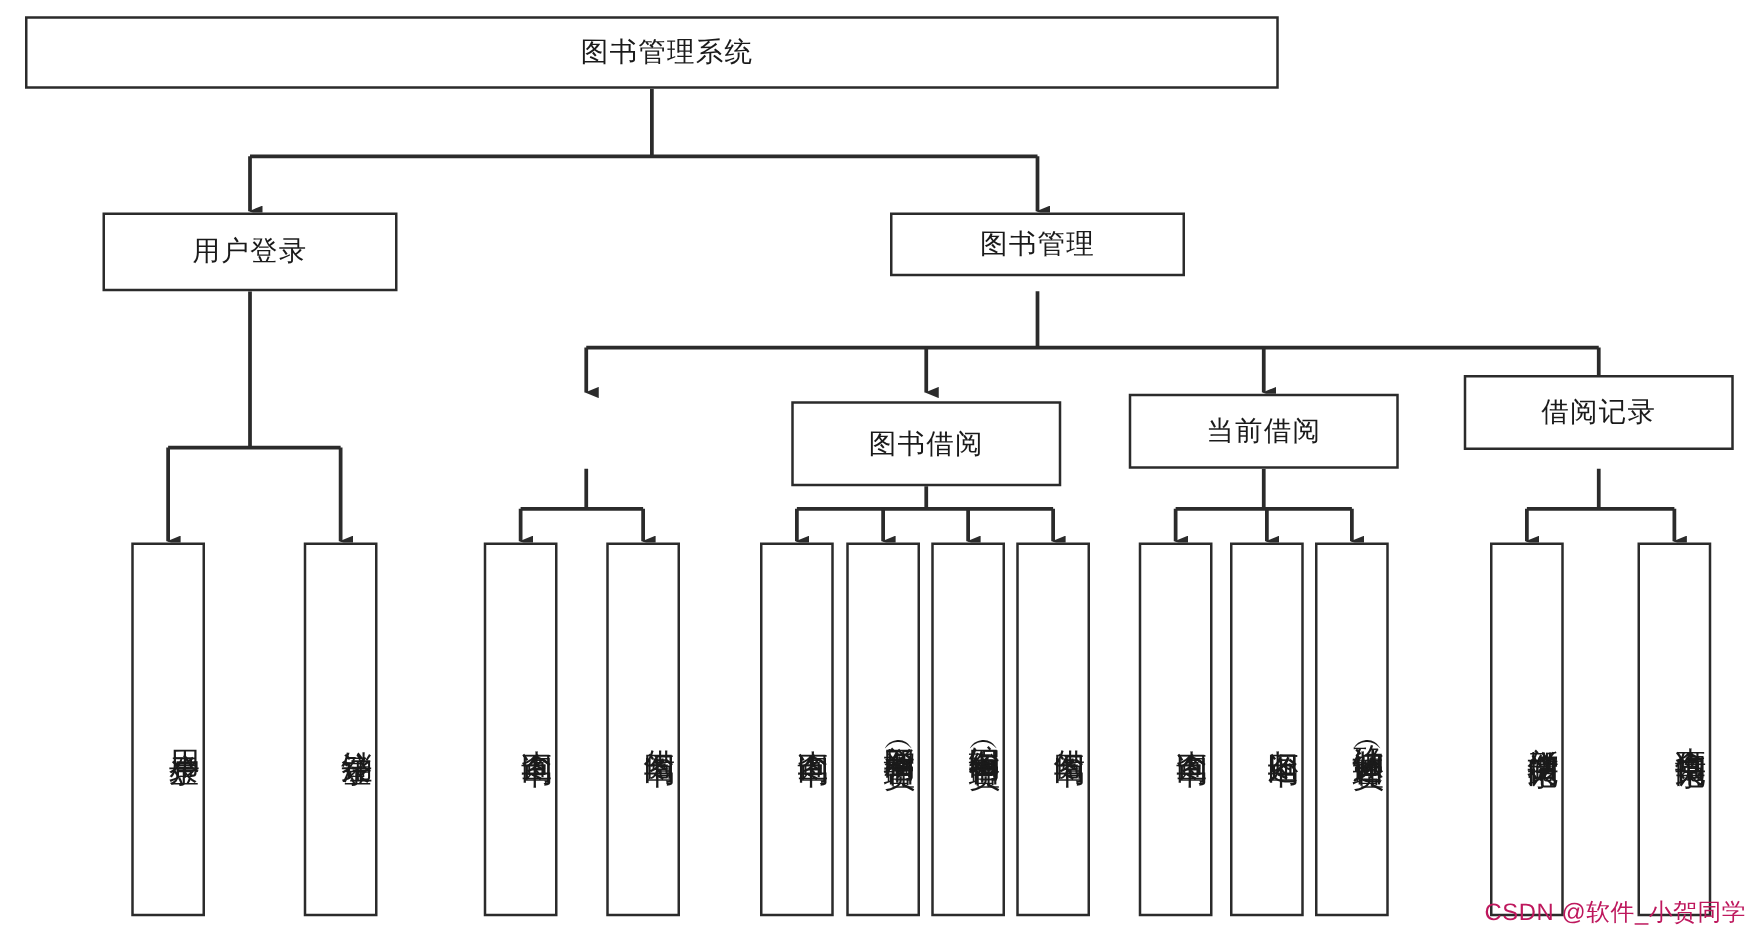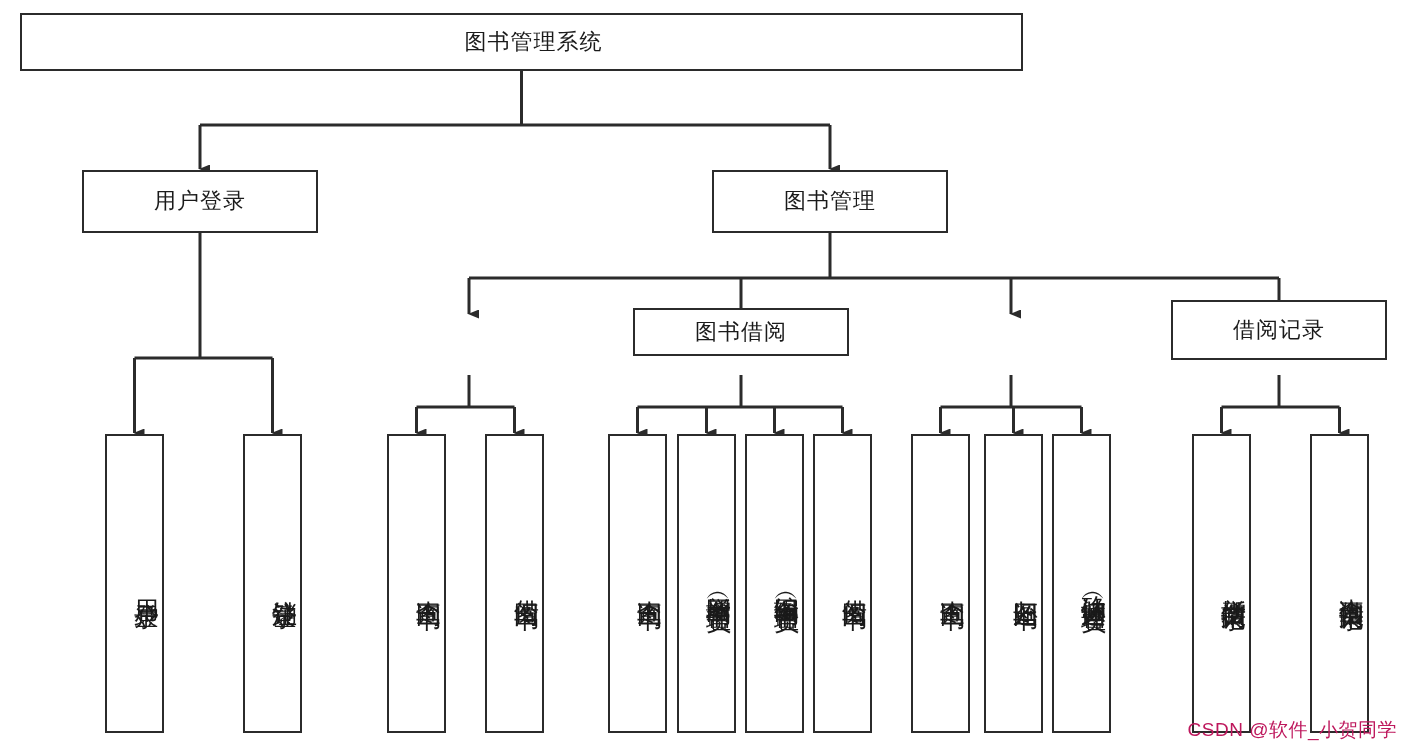--- a/index.html
+++ b/index.html
@@ -118,26 +118,29 @@
       </g>
   </svg>
 
   <div class="node horiz" style="left: 20px; top: 13px; width: 1003px; height: 58px; padding-left: 24px;">
     <span>图书管理系统</span>
   </div>
 
   <div class="node horiz" style="left: 82px; top: 170px; width: 236px; height: 63px;">
     <span>用户登录</span>
   </div>
-  <div class="node horiz" style="left: 712px; top: 170px; width: 236px; height: 63px; justify-content: center;">
+  <div class="node horiz" style="left: 712px; top: 170px; width: 236px; height: 51px; justify-content: center;">
     <span>图书管理</span>
   </div>
 
-  <div class="node horiz" style="left: 633px; top: 308px; width: 216px; height: 48px; text-align: center;">
+  <div class="node horiz" style="left: 633px; top: 321px; width: 216px; height: 68px; text-align: center;">
     <span>图书借阅</span>
+  </div>
+  <div class="node horiz" style="left: 903px; top: 315px; width: 216px; height: 60px;">
+    <span>当前借阅</span>
   </div>
   <div class="node horiz" style="left: 1171px; top: 300px; width: 216px; height: 60px;">
     <span>借阅记录</span>
   </div>
 
   <div class="node vert" style="left: 105px; top: 434px; width: 59px; height: 299px;">
     <span class="vlabel">用户登录</span>
   </div>
   <div class="node vert" style="left: 243px; top: 434px; width: 59px; height: 299px;">
     <span class="vlabel">注销登录</span>

